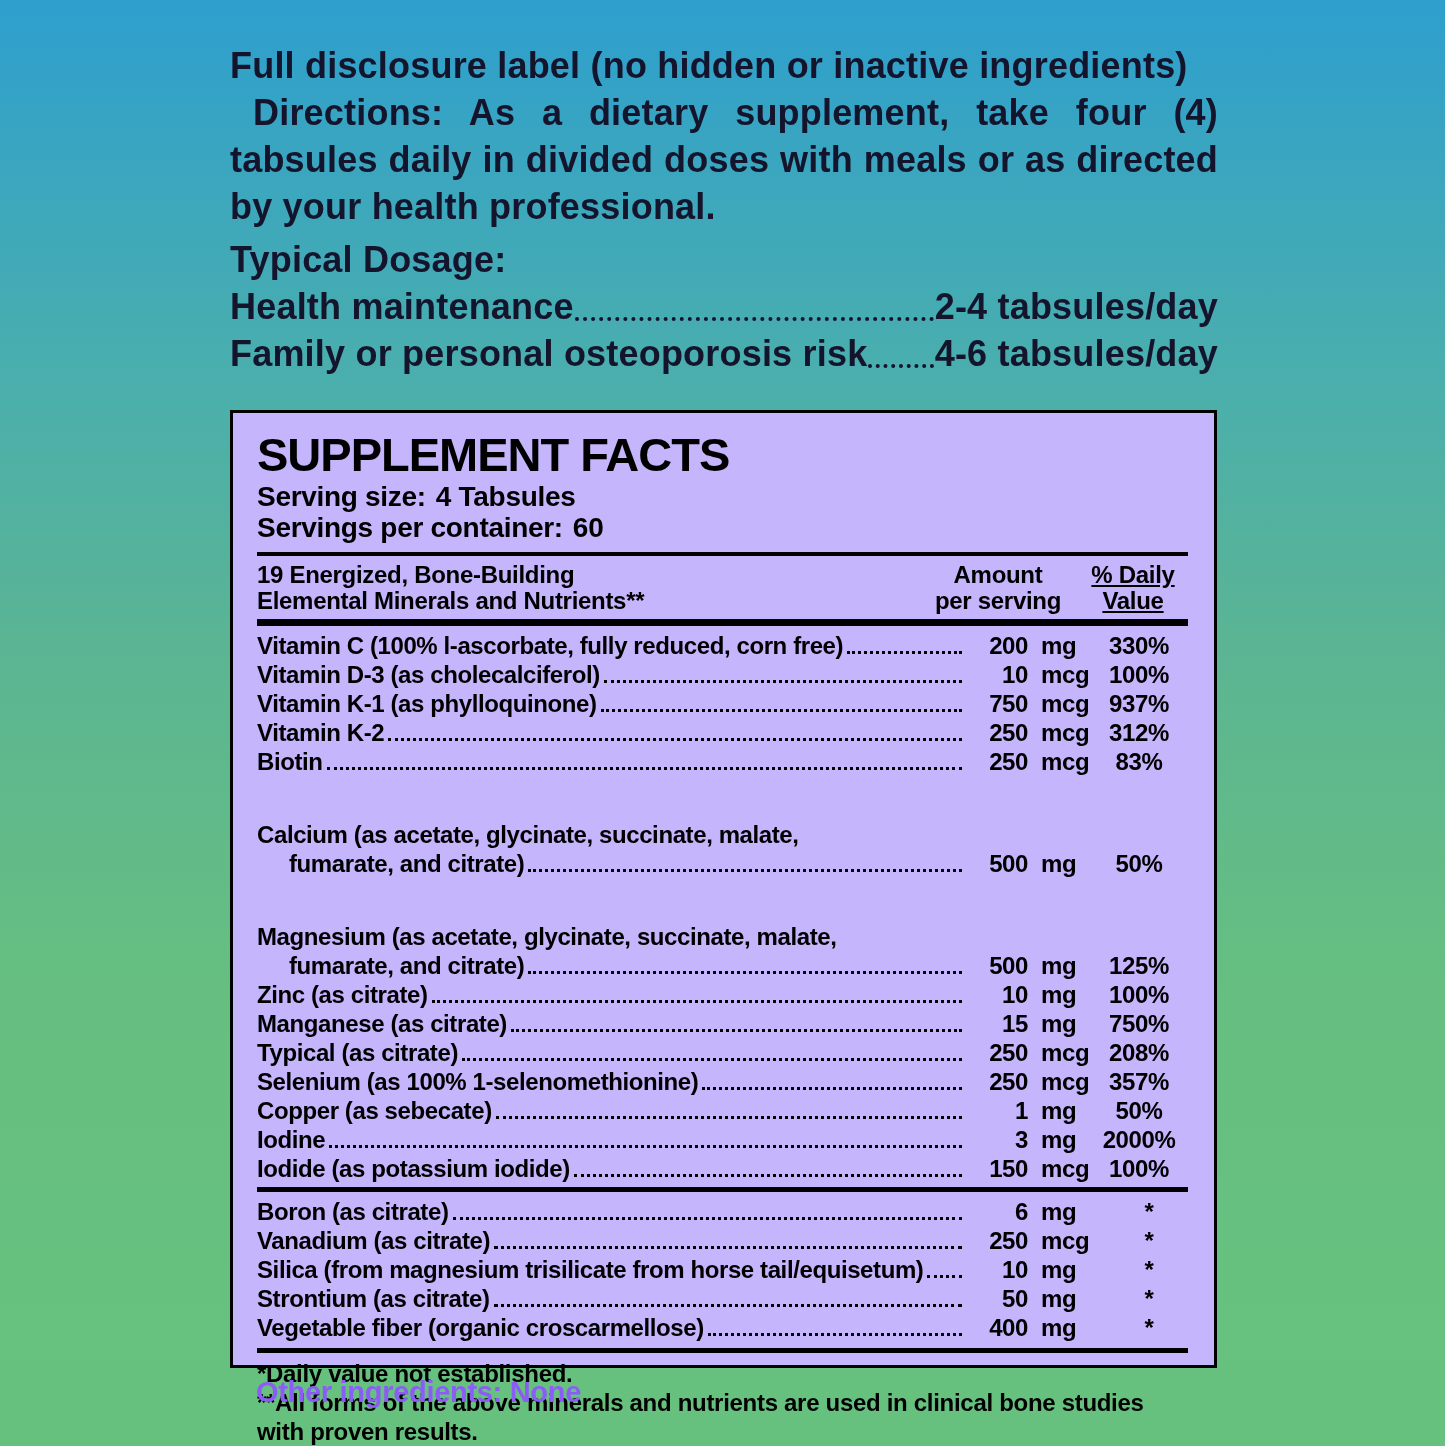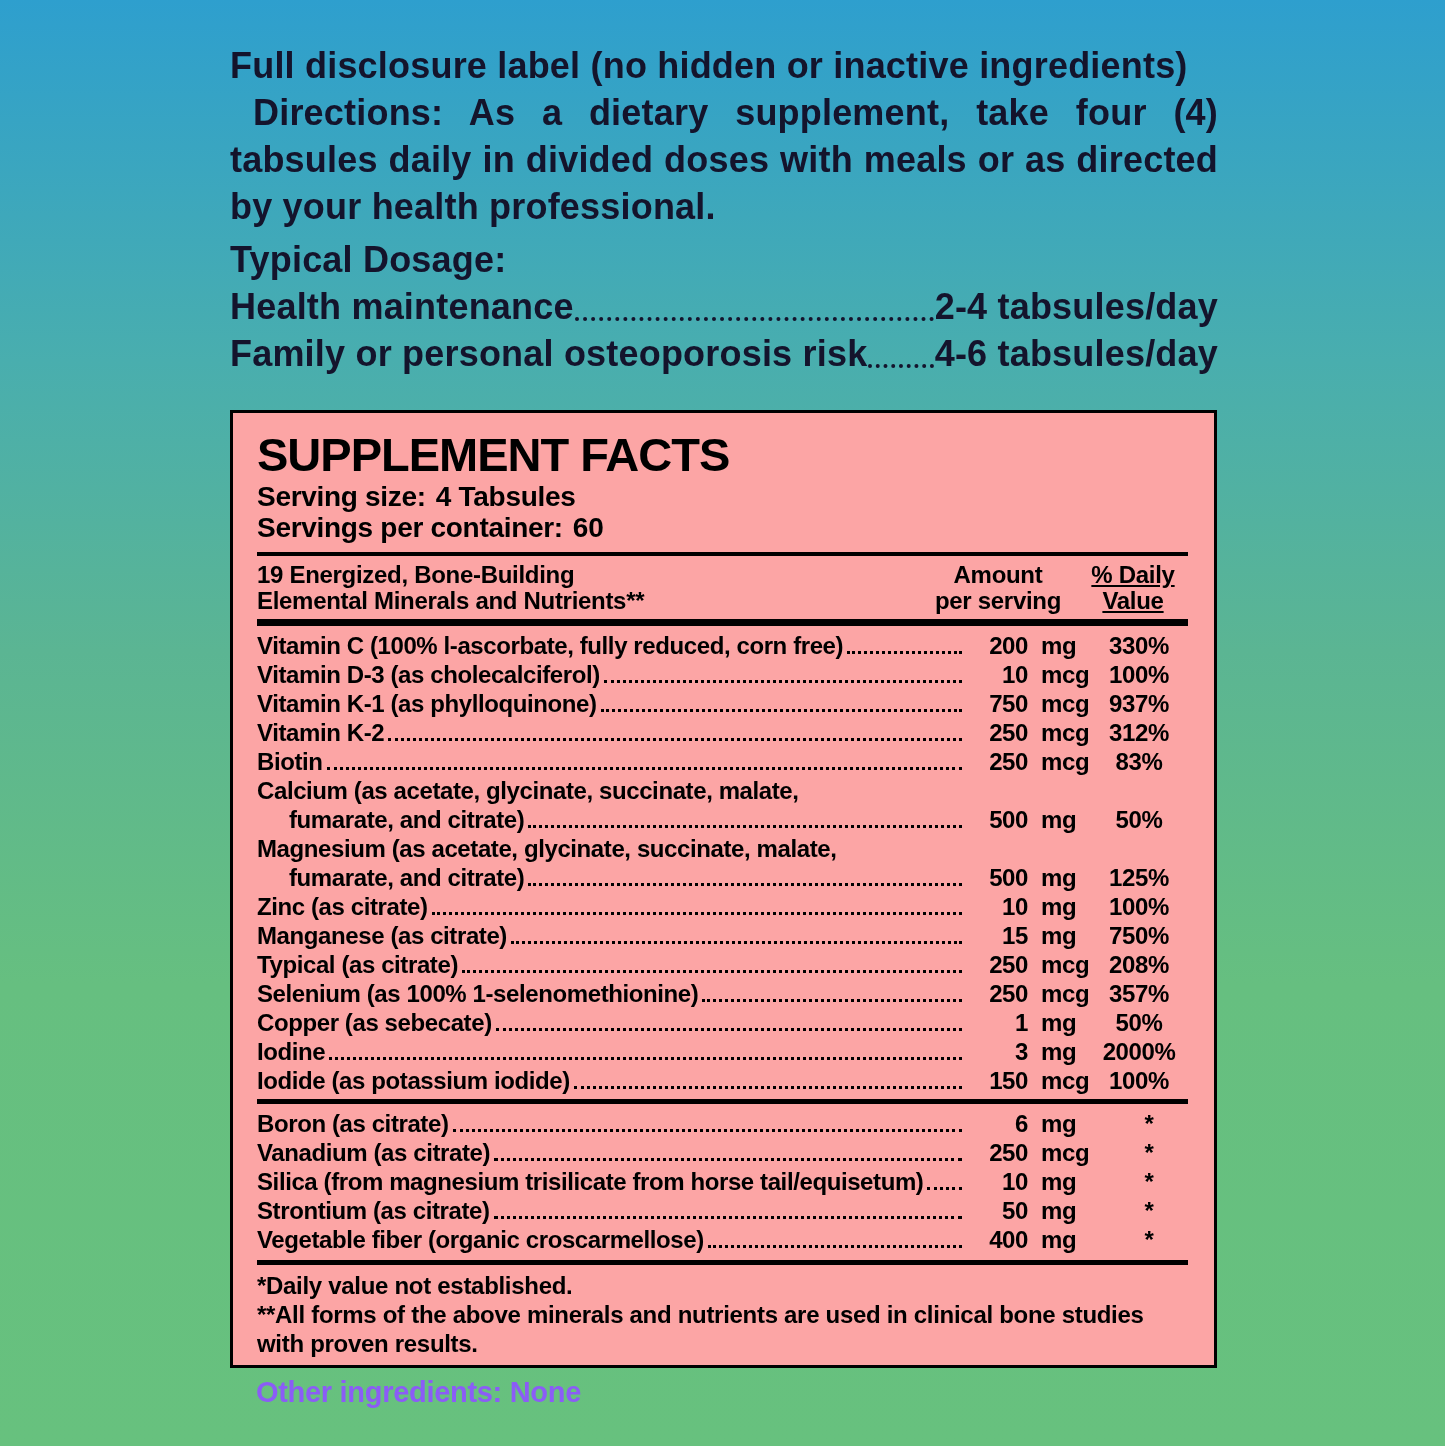--- a/index.html
+++ b/index.html
@@ -21,41 +21,41 @@
   .top-block .line { white-space:nowrap; }
   .top-block .para { text-align:justify; }
   .top-block b { font-weight:800;margin-left:23px; }
   .dose-heading { font-weight:800; margin-top:6px; }
   .dose-row { display:flex; align-items:flex-end; white-space:nowrap; }
   .dose-row .dots { flex:1; border-bottom:4px dotted #14142c; margin:0 1px 9px 1px; min-width:20px; }
 
   
   .panel {
     position:absolute; left:230px; top:410px; width:987px; height:958px;
-    background:#fca5a5; border:3px solid #000;
+    background:#c4b5fd; border:3px solid #000;
     padding:16px 26px 0 24px;
     color:#000;
     font-weight:700;
   }
   .sf-title { font-size:47px; line-height:52px; font-weight:800; letter-spacing:-1px; }
   .serving-line { font-size:28px; line-height:31px; letter-spacing:-.3px; }
   .serving-line .val { padding-left:10px; }
 
   .rule-med   { border-top:4px solid #000; margin:9px 0 6px 0; }
   .rule-thick { border-top:7px solid #000; margin:5px 0 5px 0; }
   .rule-sect  { border-top:5px solid #000; margin:4px 0 5px 0; }
   .rule-foot  { border-top:5px solid #000; margin:6px 0 6px 0; }
 
   .thead { display:flex; align-items:flex-end; font-size:24px; line-height:26px; letter-spacing:-.3px; }
   .thead .left { flex:1; }
   .thead .amount-col { width:160px; text-align:center; }
   .thead .dv-col { width:110px; text-align:center;text-decoration:underline; }
 
   .rows { font-size:24px; line-height:29px; letter-spacing:-.4px; }
-  .pre-line { white-space:nowrap; }
+  .pre-line { white-space:nowrap;margin-top:44px; }
   .frow { display:flex; align-items:flex-end; white-space:nowrap; }
   .frow.indent .lbl { padding-left:32px; }
   .frow .dots { flex:1; border-bottom:3px dotted #000; margin:0 2px 6px 4px; min-width:14px; }
   .frow .amt  { width:64px; text-align:right; }
   .frow .unit { width:62px; text-align:left; padding-left:13px; }
   .frow .dv   { width:98px; text-align:center; }
   .frow .dv.star { text-align:center; align-self:flex-start; padding-left:20px; }
 
   .footnotes { font-size:24px; line-height:29px; letter-spacing:-.3px; }
 

